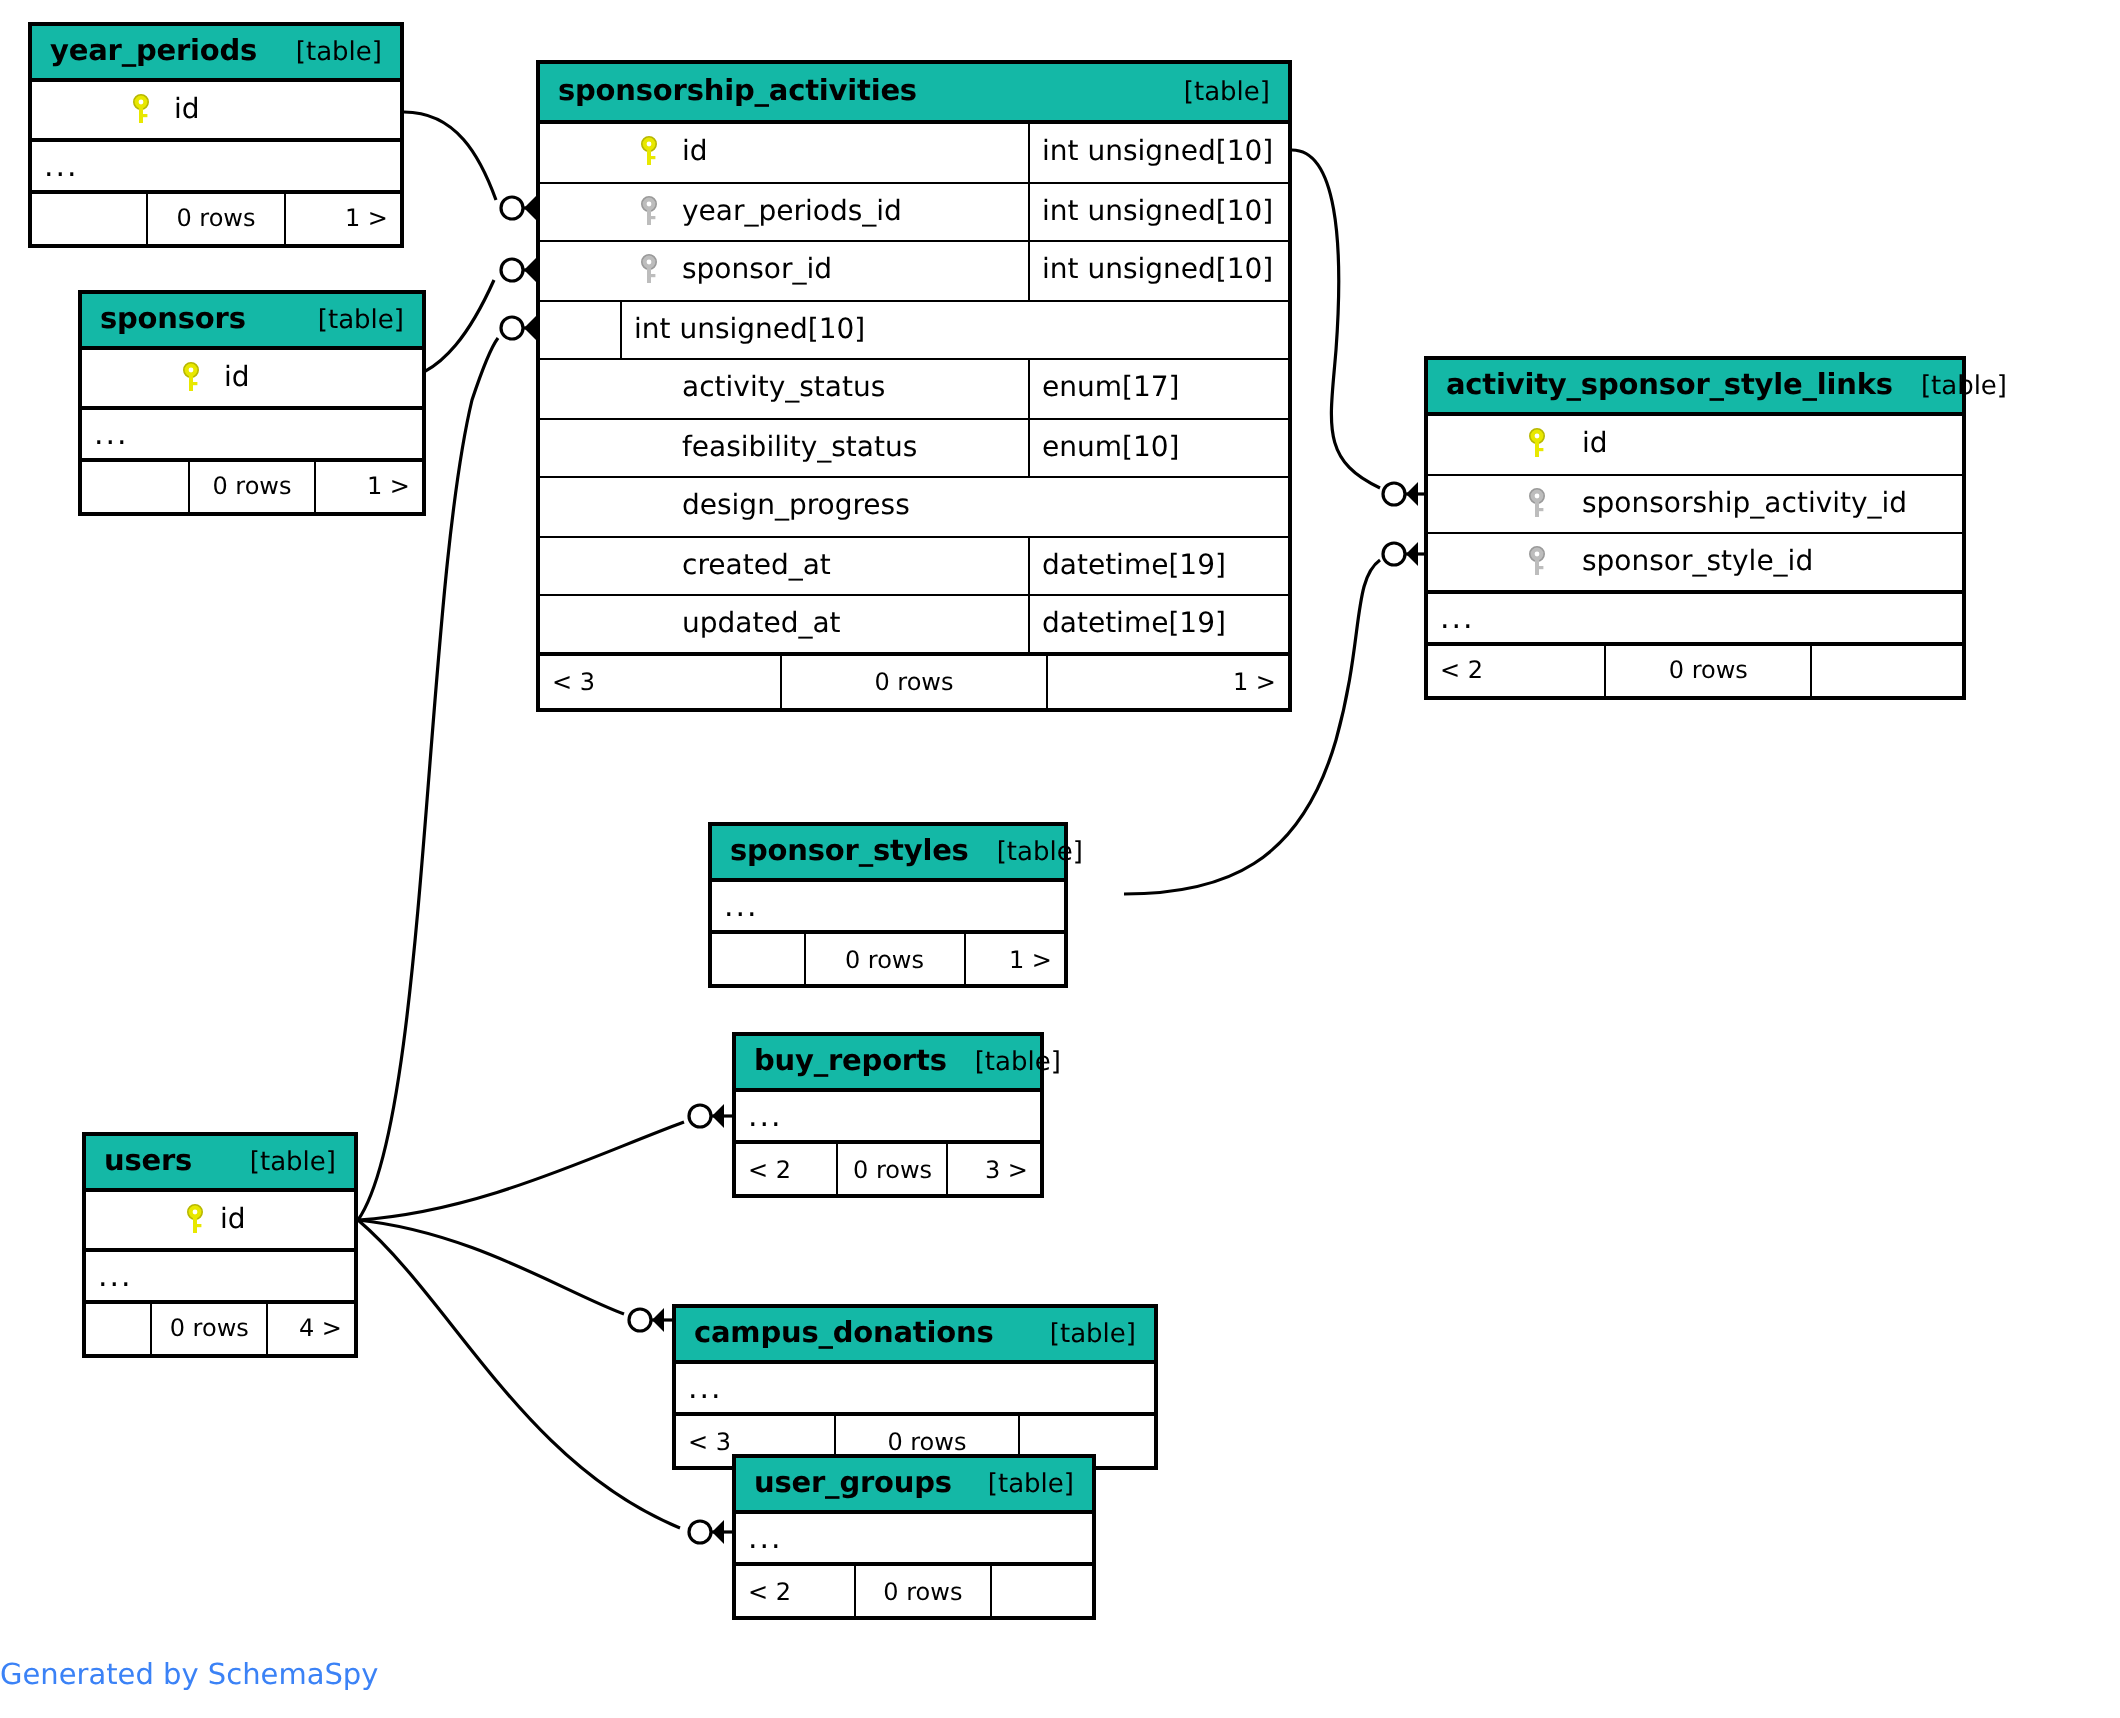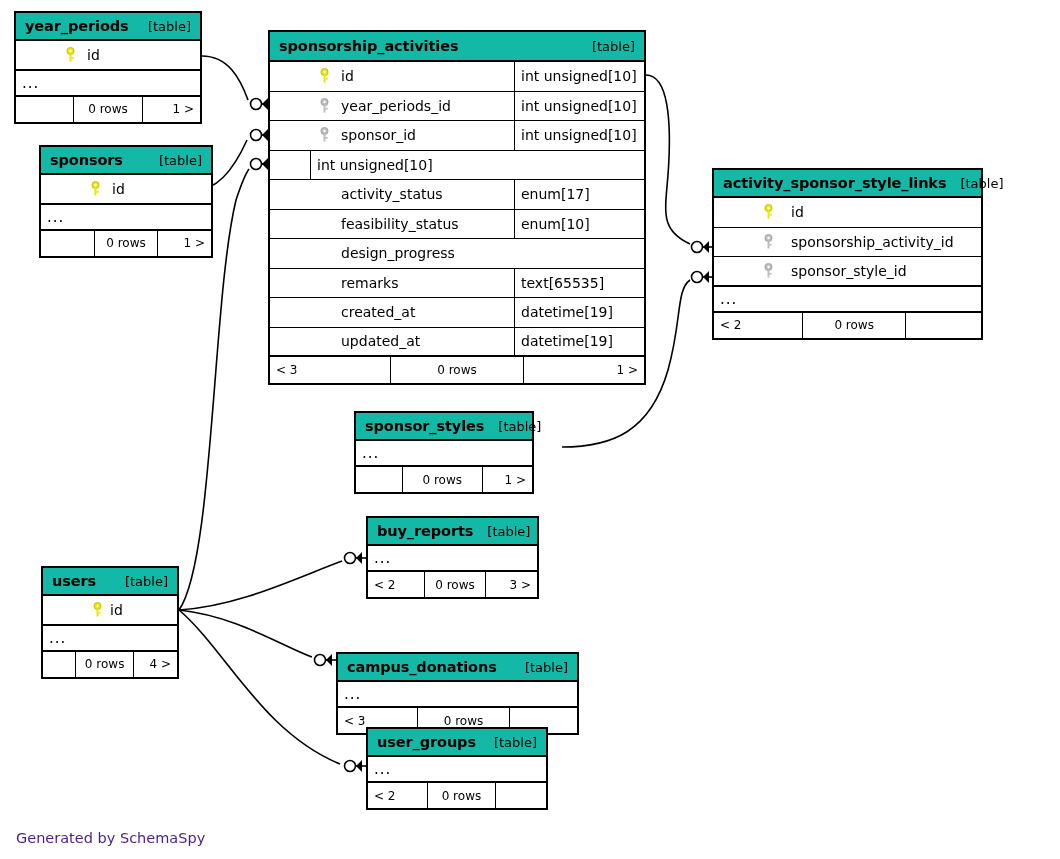--- a/index.html
+++ b/index.html
@@ -116,24 +116,24 @@
     display: flex;
     align-items: center;
     box-sizing: border-box;
     padding: 0 6px;
   }
   .foot-cell.c0 { justify-content: flex-start; }
   .foot-cell.c1 { justify-content: center; border-left: 1.5px solid #000; border-right: 1.5px solid #000; }
   .foot-cell.c2 { justify-content: flex-end; }
   .footer-credit {
     position: absolute;
-    left: 16px;
+    left: 0;
     top: 830px;
     font-size: 14.5px;
-    color: #4c1d95;
+    color: #3b82f6;
     z-index: 3;
   }
 </style>
 </head>
 <body>
 
 <div id="canvas">
 
   <svg class="edges" viewBox="0 0 1060 859" xmlns="http://www.w3.org/2000/svg">
     <defs>
@@ -312,27 +312,20 @@
       <div class="col-type" style="width:130px">enum[10]</div>
     </div>
 
     <div class="tbl-row">
       <div class="col-name">
         <span class="keyicon spacer"></span>
         <span>design_progress</span>
       </div>
     </div>
 
-    <div class="tbl-row">
-      <div class="col-name">
-        <span class="keyicon spacer"></span>
-        <span>remarks</span>
-      </div>
-      <div class="col-type" style="width:130px">text[65535]</div>
-    </div>
 
     <div class="tbl-row">
       <div class="col-name">
         <span class="keyicon spacer"></span>
         <span>created_at</span>
       </div>
       <div class="col-type" style="width:130px">datetime[19]</div>
     </div>
 
     <div class="tbl-row last-col-row">
@@ -343,21 +336,21 @@
       <div class="col-type" style="width:130px">datetime[19]</div>
     </div>
 
     <div class="foot-row" style="height:26px;">
       <div class="foot-cell c0" style="width:32%">&lt; 3</div>
       <div class="foot-cell c1" style="width:36%">0 rows</div>
       <div class="foot-cell c2" style="width:32%">1 &gt;</div>
     </div>
   </div>
 
-  <div class="table-node" style="left:712px; top:168px; width:271px;">
+  <div class="table-node" style="left:712px; top:178px; width:271px;">
     <div class="tbl-title">
       <span class="tbl-name">activity_sponsor_style_links</span>
       <span class="tbl-tag">[table]</span>
     </div>
 
     <div class="tbl-row">
       <div class="col-name">
         <svg class="keyicon" viewBox="0 0 13 16">
           <circle cx="6.5" cy="4" r="3.6" fill="#e8e800" stroke="#b8b800" stroke-width="0.8"></circle>
           <circle cx="6.5" cy="4" r="1.2" fill="#ffffff"></circle>
@@ -406,21 +399,21 @@
       <span class="tbl-tag">[table]</span>
     </div>
     <div class="ellipsis-row">...</div>
     <div class="foot-row">
       <div class="foot-cell c0" style="width:26%"></div>
       <div class="foot-cell c1" style="width:46%">0 rows</div>
       <div class="foot-cell c2" style="width:28%">1 &gt;</div>
     </div>
   </div>
 
-  <div class="table-node" style="left:366px; top:516px; width:173px;">
+  <div class="table-node" style="left:366px; top:516px; width:156px;">
     <div class="tbl-title">
       <span class="tbl-name">buy_reports</span>
       <span class="tbl-tag">[table]</span>
     </div>
     <div class="ellipsis-row">...</div>
     <div class="foot-row">
       <div class="foot-cell c0" style="width:33%">&lt; 2</div>
       <div class="foot-cell c1" style="width:37%">0 rows</div>
       <div class="foot-cell c2" style="width:30%">3 &gt;</div>
     </div>

